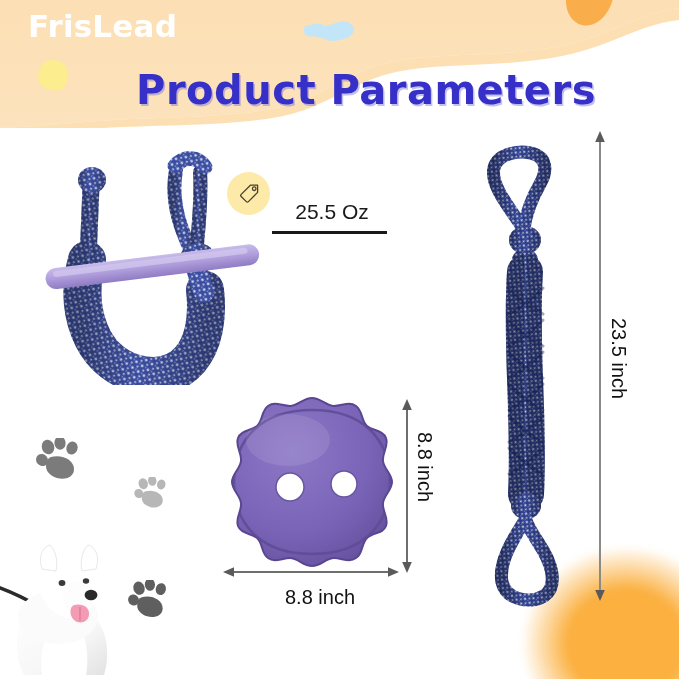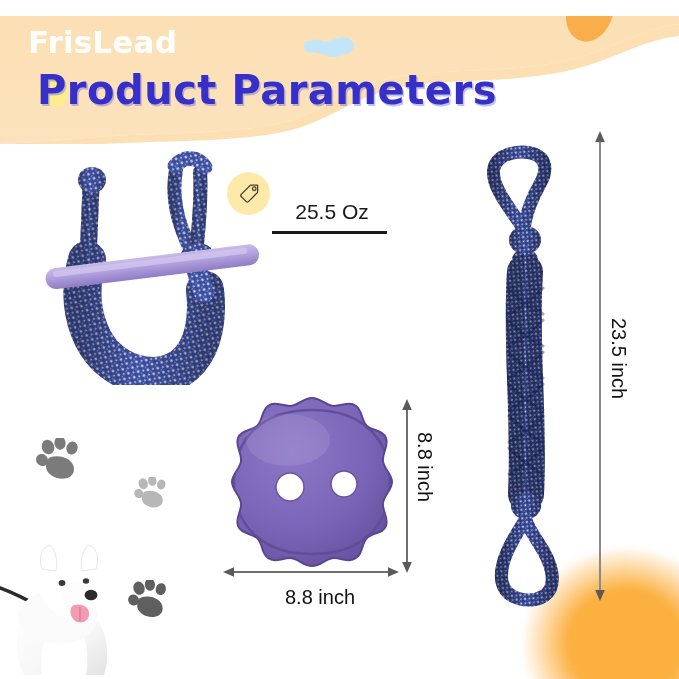--- a/index.html
+++ b/index.html
@@ -12,21 +12,21 @@
     width: 679px;
     height: 679px;
     overflow: hidden;
     background: #ffffff;
     font-family: "Liberation Sans", sans-serif;
   }
 
   
   .header-band {
     position: absolute;
-    left: 0; top: 16px;
+    left: 0; top: 0;
     width: 679px;
     height: 128px;
     overflow: hidden;
   }
   .header-fill {
     position: absolute;
     left: 0; top: 0;
     width: 679px;
     height: 128px;
   }
@@ -67,29 +67,28 @@
     border-radius: 40% 60% 52% 48% / 48% 36% 64% 52%;
     transform: rotate(14deg);
   }
 
   
   .page-title {
     position: absolute;
     left: 0;
     top: 67px;
     width: 596px;
-    text-align: left;
+    text-align: right;
     font-size: 40px;
     font-weight: 700;
     color: #3730c8;
     font-family: "DejaVu Sans", sans-serif;
     letter-spacing: 0.5px;
     text-shadow: 1.5px 1.5px 0 rgba(120,115,215,0.45);
     z-index: 6;
-    padding-left: 37px;
   }
 
   
   .corner-glow {
     position: absolute;
     right: -52px;
     bottom: -62px;
     width: 210px;
     height: 195px;
     background: radial-gradient(closest-side, #fbb040 55%, rgba(251,176,64,0.55) 75%, rgba(251,176,64,0) 100%);

